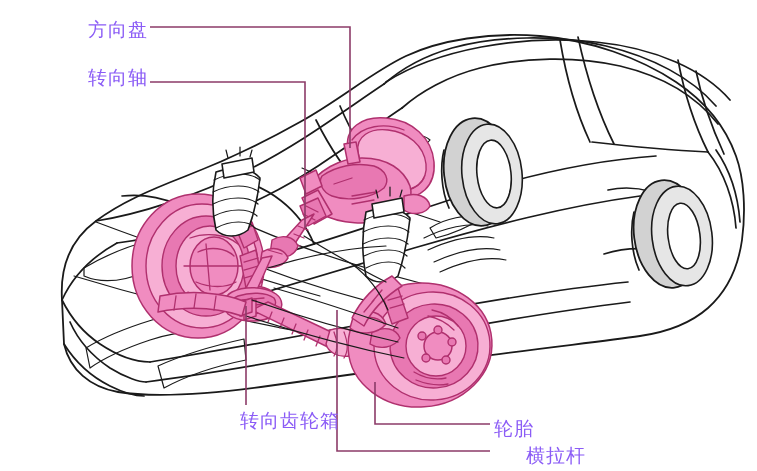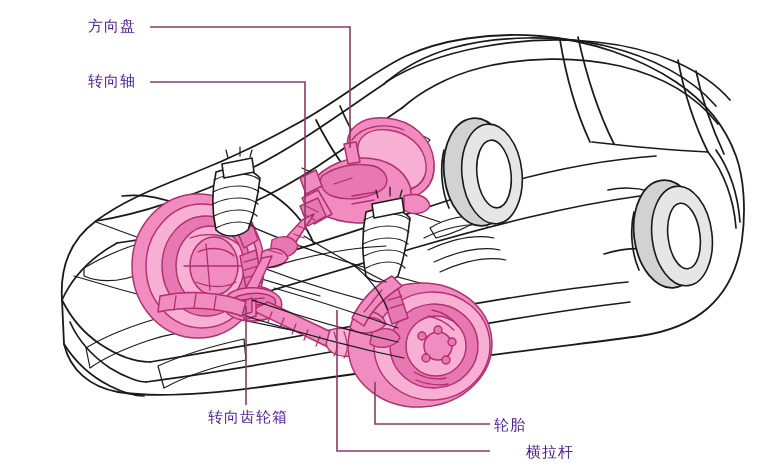--- a/index.html
+++ b/index.html
@@ -3,27 +3,27 @@
 <meta charset="utf-8">
 <style>
   html,body{margin:0;padding:0;background:#ffffff;}
   body{
     width:757px;height:471px;overflow:hidden;position:relative;
     font-family:"Liberation Serif","DejaVu Serif",serif;
   }
   #stage{position:absolute;inset:0;width:757px;height:471px;}
   svg#scene{position:absolute;left:0;top:0;width:757px;height:471px;display:block;}
   .label{
-    position:absolute;white-space:nowrap;color:#4c1d95;
-    font-size:15px;letter-spacing:1px;line-height:1;
-    font-family:Liberation Mono, monospace;
+    position:absolute;white-space:nowrap;color:#8b5cf6;
+    font-size:19px;letter-spacing:1px;line-height:1;
+    font-family:Liberation Sans, sans-serif;
   }
   .lbl-wheel{left:88px;top:20px;}
-  .lbl-shaft{left:88px;top:75px;}
-  .lbl-gearbox{left:208px;top:411px;}
+  .lbl-shaft{left:88px;top:68px;}
+  .lbl-gearbox{left:240px;top:411px;}
   .lbl-tire{left:494px;top:419px;}
   .lbl-tierod{left:494px;top:446px;margin-left:32px;}
 </style>
 </head>
 <body>
 
 <div id="stage">
 
   <svg id="scene" viewBox="0 0 757 471">
     <defs>

